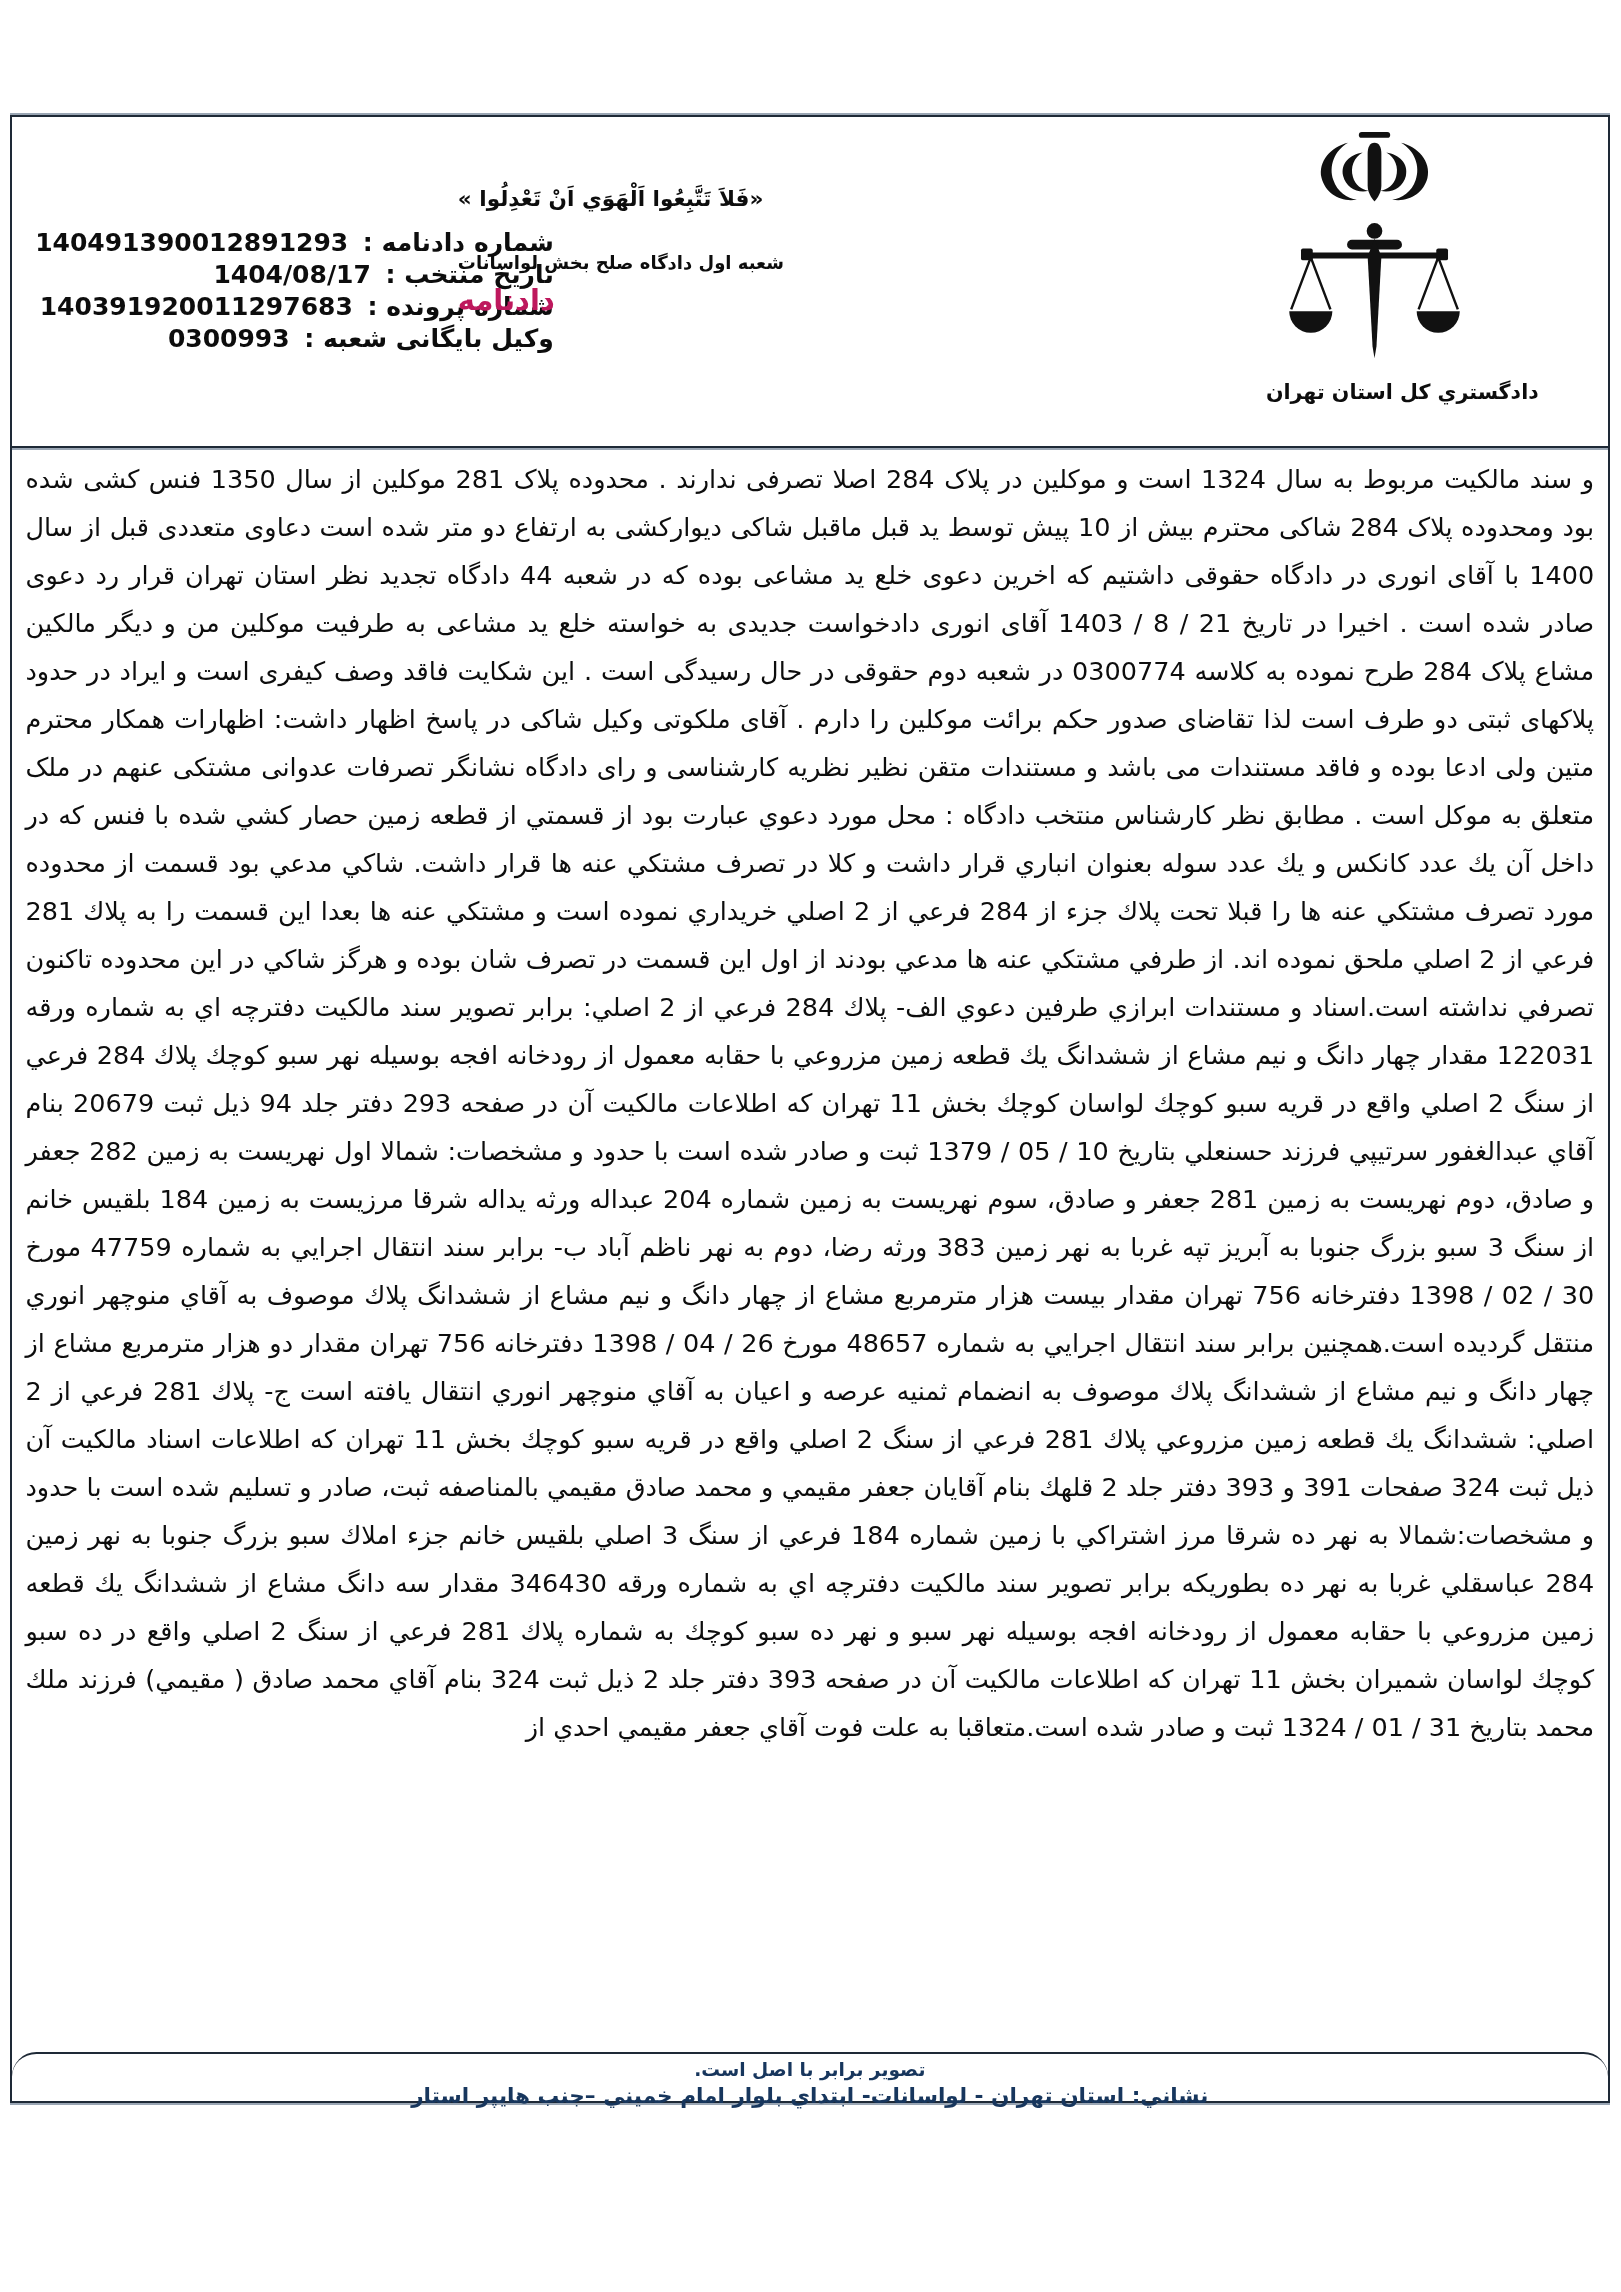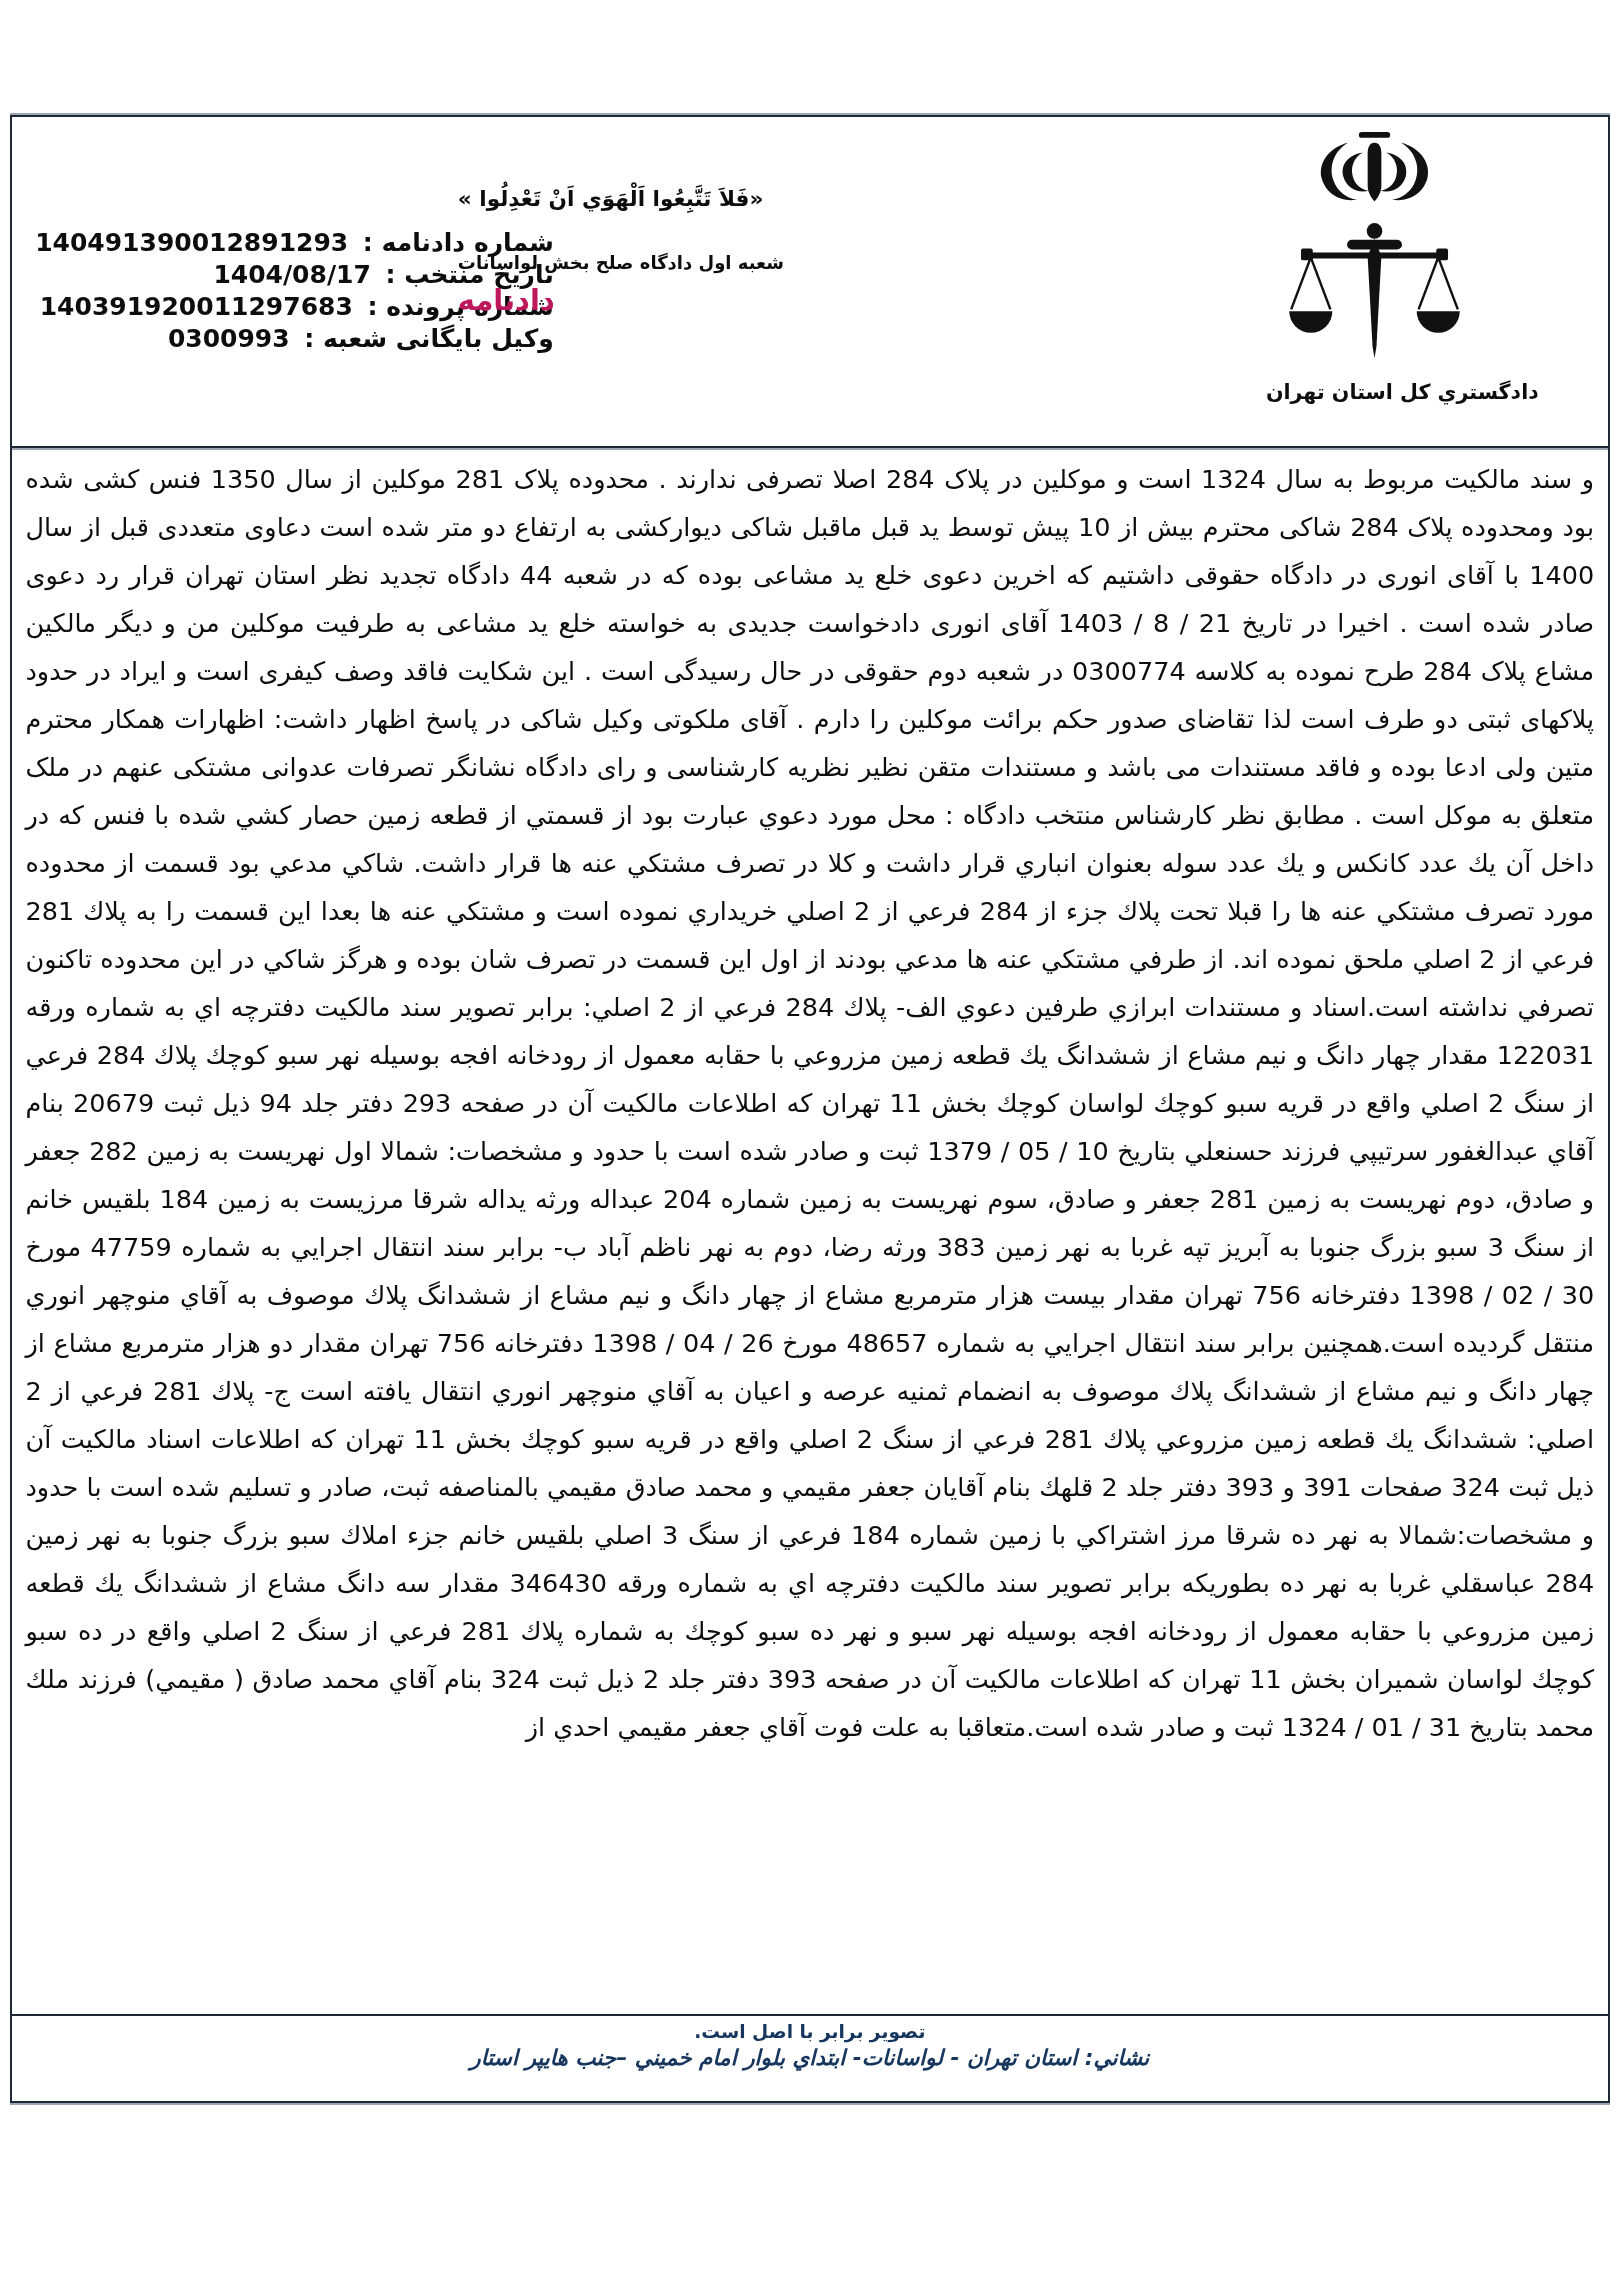--- a/index.html
+++ b/index.html
@@ -46,23 +46,23 @@
     position:absolute; top:334px; left:0; right:0; bottom:69px;
     overflow:hidden;
   }
   .body-text {
     direction:rtl; text-align:justify;
     font-size:25.5px; line-height:48px;
     padding:3.9px 13.7px 0 13.7px;
   }
   
   .footer {
-    position:absolute; left:0; right:0; bottom:0; height:87px;
+    position:absolute; left:0; right:0; bottom:0; height:49px;
     border-top:2.9px solid #1e2936;
-    text-align:center; background:#fff;
+    text-align:center; background:#fff;border-radius:28px;
   }
   .certify {
     margin-top:4.9px; font-size:18.6px; font-weight:bold; direction:rtl;
   }
   .address {
     margin-top:2.9px; font-size:21.6px; font-weight:bold; direction:rtl;
   }
 </style>
 </head>
 <body>
@@ -134,17 +134,17 @@
       <div class="logo-caption">دادگستري کل استان تهران</div>
     </div>
   </div>
 
   <div class="body-section">
     <div class="body-text">و سند مالکیت مربوط به سال 1324 است و موکلین در پلاک 284 اصلا تصرفی ندارند . محدوده پلاک 281 موکلین از سال 1350 فنس کشی شده بود ومحدوده پلاک 284 شاکی محترم بیش از 10 پیش توسط ید قبل ماقبل شاکی دیوارکشی به ارتفاع دو متر شده است دعاوی متعددی قبل از سال 1400 با آقای انوری در دادگاه حقوقی داشتیم که اخرین دعوی خلع ید مشاعی بوده که در شعبه 44 دادگاه تجدید نظر استان تهران قرار رد دعوی صادر شده است . اخیرا در تاریخ 21 / 8 / 1403 آقای انوری دادخواست جدیدی به خواسته خلع ید مشاعی به طرفیت موکلین من و دیگر مالکین مشاع پلاک 284 طرح نموده به کلاسه 0300774 در شعبه دوم حقوقی در حال رسیدگی است . این شکایت فاقد وصف کیفری است و ایراد در حدود پلاکهای ثبتی دو طرف است  لذا تقاضای صدور حکم برائت موکلین را دارم . آقای ملکوتی وکیل شاکی در پاسخ اظهار داشت: اظهارات همکار محترم متین ولی ادعا بوده و فاقد مستندات می باشد و مستندات متقن نظیر نظریه کارشناسی و رای دادگاه نشانگر تصرفات عدوانی مشتکی عنهم در ملک متعلق به موکل است .  مطابق نظر کارشناس منتخب دادگاه : محل مورد دعوي عبارت بود از قسمتي از قطعه زمین حصار کشي شده با فنس که در داخل آن یك عدد کانکس و یك عدد سوله بعنوان انباري قرار داشت و کلا در تصرف مشتکي عنه ها قرار داشت. شاکي مدعي بود قسمت از محدوده مورد تصرف مشتکي عنه ها را قبلا تحت پلاك جزء از 284 فرعي از 2 اصلي خریداري نموده است و مشتکي عنه ها بعدا این قسمت را به پلاك 281 فرعي از 2 اصلي ملحق نموده اند. از طرفي مشتکي عنه ها مدعي بودند از اول این قسمت در تصرف شان بوده و هرگز شاکي در این محدوده تاکنون تصرفي نداشته است.اسناد و مستندات ابرازي طرفین دعوي الف- پلاك 284 فرعي از 2 اصلي: برابر تصویر سند مالکیت دفترچه اي به شماره ورقه 122031  مقدار چهار دانگ و نیم مشاع از ششدانگ یك قطعه زمین مزروعي با حقابه معمول از رودخانه افجه بوسیله نهر سبو کوچك پلاك 284 فرعي از سنگ 2 اصلي واقع در قریه سبو کوچك لواسان کوچك بخش 11 تهران که اطلاعات مالکیت آن در صفحه 293 دفتر جلد 94 ذیل ثبت 20679 بنام آقاي عبدالغفور سرتیپي فرزند حسنعلي بتاریخ 10 / 05 / 1379 ثبت و صادر شده است با حدود و مشخصات: شمالا اول نهریست به زمین 282 جعفر و صادق، دوم نهریست به زمین 281 جعفر و صادق، سوم نهریست به زمین شماره 204 عبداله ورثه یداله شرقا مرزیست به زمین 184 بلقیس خانم از سنگ 3 سبو بزرگ جنوبا به آبریز تپه غربا به نهر زمین 383 ورثه رضا، دوم به نهر ناظم آباد ب-  برابر سند انتقال اجرایي به شماره 47759 مورخ 30 / 02 / 1398 دفترخانه 756 تهران مقدار بیست هزار مترمربع مشاع از چهار دانگ و نیم مشاع از ششدانگ پلاك موصوف به آقاي منوچهر انوري منتقل گردیده است.همچنین برابر سند انتقال اجرایي به شماره 48657 مورخ 26 / 04 / 1398 دفترخانه 756 تهران مقدار دو هزار مترمربع مشاع از چهار دانگ و نیم مشاع از ششدانگ پلاك موصوف به انضمام ثمنیه عرصه و اعیان به آقاي منوچهر انوري انتقال یافته است  ج- پلاك 281 فرعي از 2 اصلي: ششدانگ یك قطعه زمین مزروعي پلاك 281 فرعي از سنگ 2 اصلي واقع در قریه سبو کوچك بخش 11 تهران که اطلاعات اسناد مالکیت آن ذیل ثبت 324 صفحات 391 و 393 دفتر جلد 2 قلهك بنام آقایان جعفر مقیمي و محمد صادق مقیمي بالمناصفه ثبت، صادر و تسلیم شده است با حدود و مشخصات:شمالا به نهر ده شرقا مرز اشتراکي با زمین شماره 184 فرعي از سنگ 3 اصلي بلقیس خانم جزء املاك سبو بزرگ جنوبا به نهر زمین 284 عباسقلي غربا به نهر ده بطوریکه برابر تصویر سند مالکیت دفترچه اي به شماره ورقه 346430 مقدار سه دانگ مشاع از ششدانگ یك قطعه زمین مزروعي با حقابه معمول از رودخانه افجه بوسیله نهر سبو و نهر ده سبو کوچك به شماره پلاك 281 فرعي از سنگ 2 اصلي واقع در ده سبو کوچك لواسان شمیران بخش 11 تهران که اطلاعات مالکیت آن در صفحه 393 دفتر جلد 2 ذیل ثبت 324 بنام آقاي محمد صادق ( مقیمي) فرزند ملك محمد بتاریخ 31 / 01 / 1324 ثبت و صادر شده است.متعاقبا به علت فوت آقاي جعفر مقیمي احدي از</div>
   </div>
 
   <div class="footer">
     <div class="certify" style="color:#17365D;">تصویر برابر با اصل است.</div>
-    <div class="address" style="color:#17365D;font-style:italic;">نشاني:  استان تهران - لواسانات- ابتداي بلوار امام خمیني –جنب هایپر استار</div>
+    <div class="address" style="color:#17365D;">نشاني:  استان تهران - لواسانات- ابتداي بلوار امام خمیني –جنب هایپر استار</div>
   </div>
 
 </div>
 
 
 </body></html>

